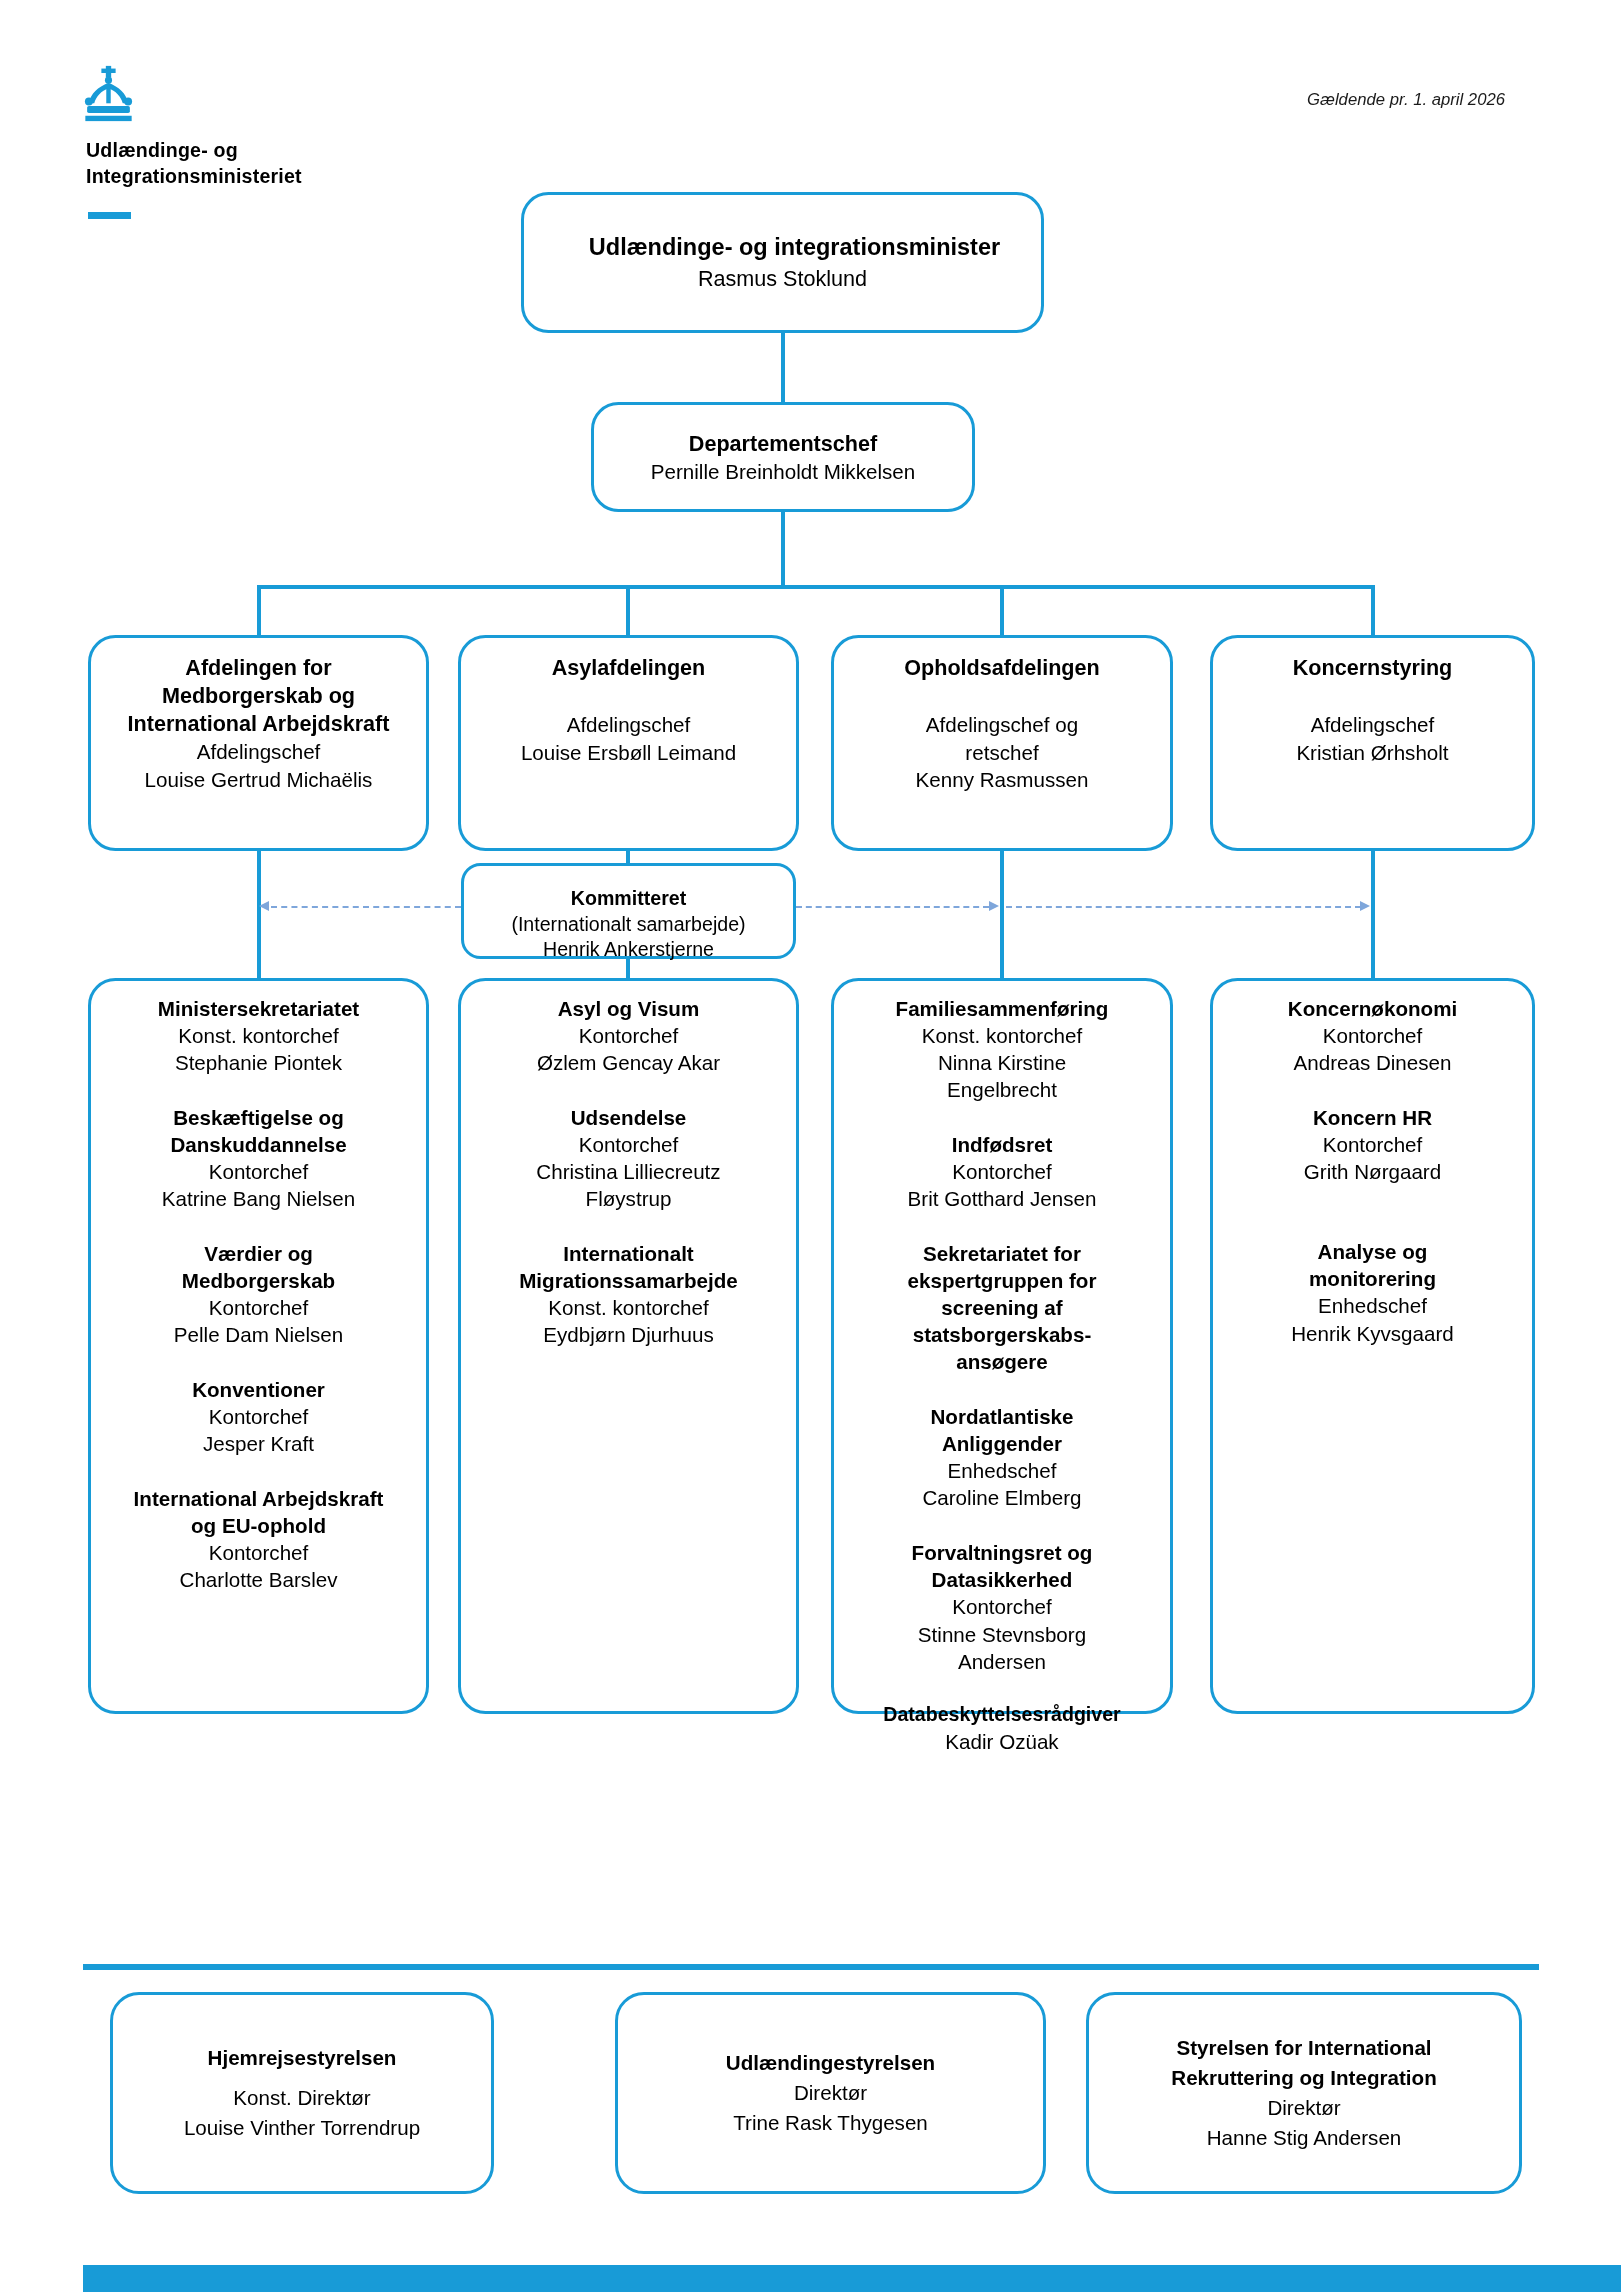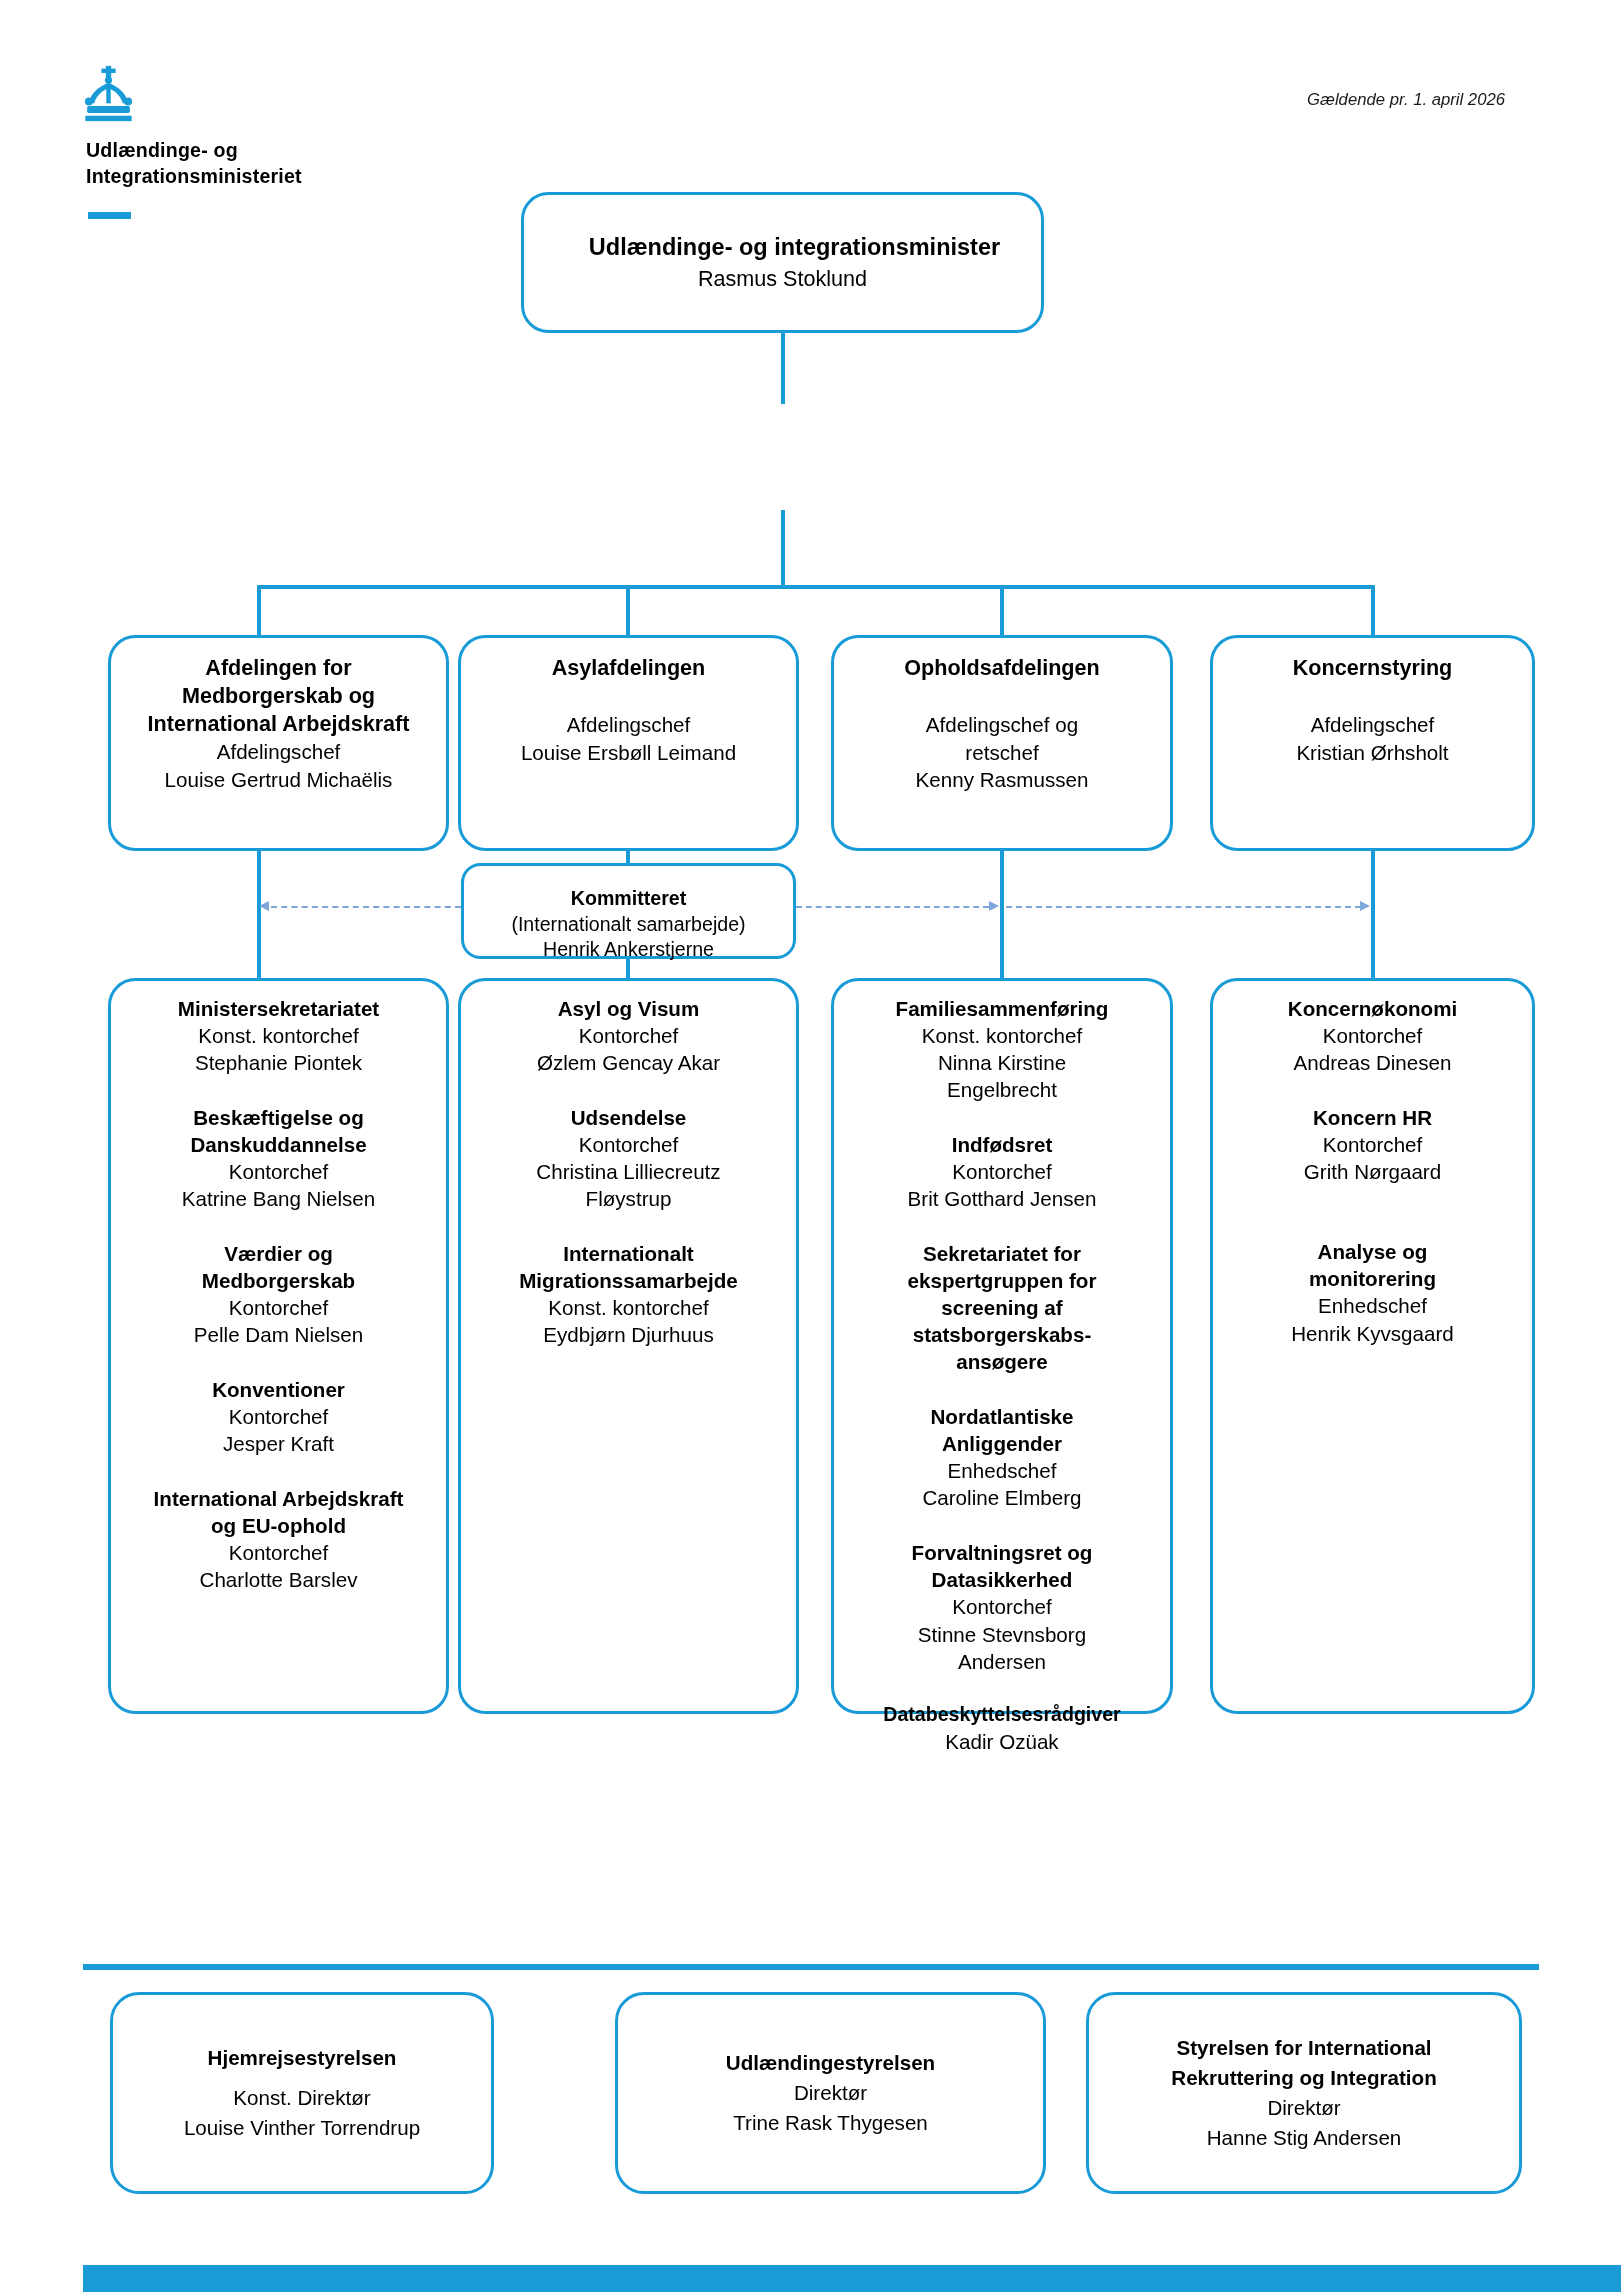--- a/index.html
+++ b/index.html
@@ -26,21 +26,21 @@
   .box-title{font-weight:bold;}
   
   .minister-box{left:521px;top:192px;width:523px;height:141px;justify-content:center;font-size:21.6px;line-height:1.35;}
   .minister-box .box-title{font-size:23.5px;margin-left:24px;}
   .depchef-box{left:591px;top:402px;width:384px;height:110px;justify-content:center;font-size:20.6px;line-height:1.35;}
   .depchef-box .box-title{font-size:21.6px;}
   
   .dept-box{top:635px;height:216px;padding:15.7px 9.8px 0 9.8px;font-size:20.6px;line-height:1.35;}
   .dept-box .box-title{font-size:21.6px;line-height:1.3;}
   .dept-box .gap{margin-top:29px;}
-  .dept-1{left:88px;width:341px;margin-left:20px;}
+  .dept-1{left:88px;width:341px;}
   .dept-2{left:458px;width:341px;}
   .dept-3{left:831px;width:342px;}
   .dept-4{left:1210px;width:325px;text-align:center;}
   
   .kommitteret-box{left:461px;top:863px;width:335px;height:96px;border-radius:19.6px;justify-content:center;font-size:19.6px;line-height:1.3;z-index:3;}
   .kommitteret-box .box-title{font-size:19.6px;margin-top:27px;}
   
   .list-box{top:978px;height:736px;padding:13.7px 7.8px 0 7.8px;font-size:20.6px;line-height:1.32;}
   .unit{margin-bottom:27.4px;}
   .unit-title{font-weight:bold;white-space:pre-line;}
@@ -101,20 +101,24 @@
   <div class="dashline" style="left:796px;top:906px;width:193px;"></div>
   <div class="tri tri-right" style="left:989px;top:901px;"></div>
   <div class="dashline" style="left:1006px;top:906px;width:355px;"></div>
   <div class="tri tri-right" style="left:1360px;top:901px;"></div>
 
   <div class="box minister-box">
     <div class="box-title">Udlændinge- og integrationsminister</div>
     <div>Rasmus Stoklund</div>
   </div>
 
+  <div class="box depchef-box">
+    <div class="box-title">Departementschef</div>
+    <div>Pernille Breinholdt Mikkelsen</div>
+  </div>
 
   <div class="box dept-box dept-1">
     <div class="box-title pre">Afdelingen for
 Medborgerskab og
 International Arbejdskraft</div>
     <div class="pre">Afdelingschef
 Louise Gertrud Michaëlis</div>
   </div>
   <div class="box dept-box dept-2">
     <div class="box-title pre">Asylafdelingen</div>

